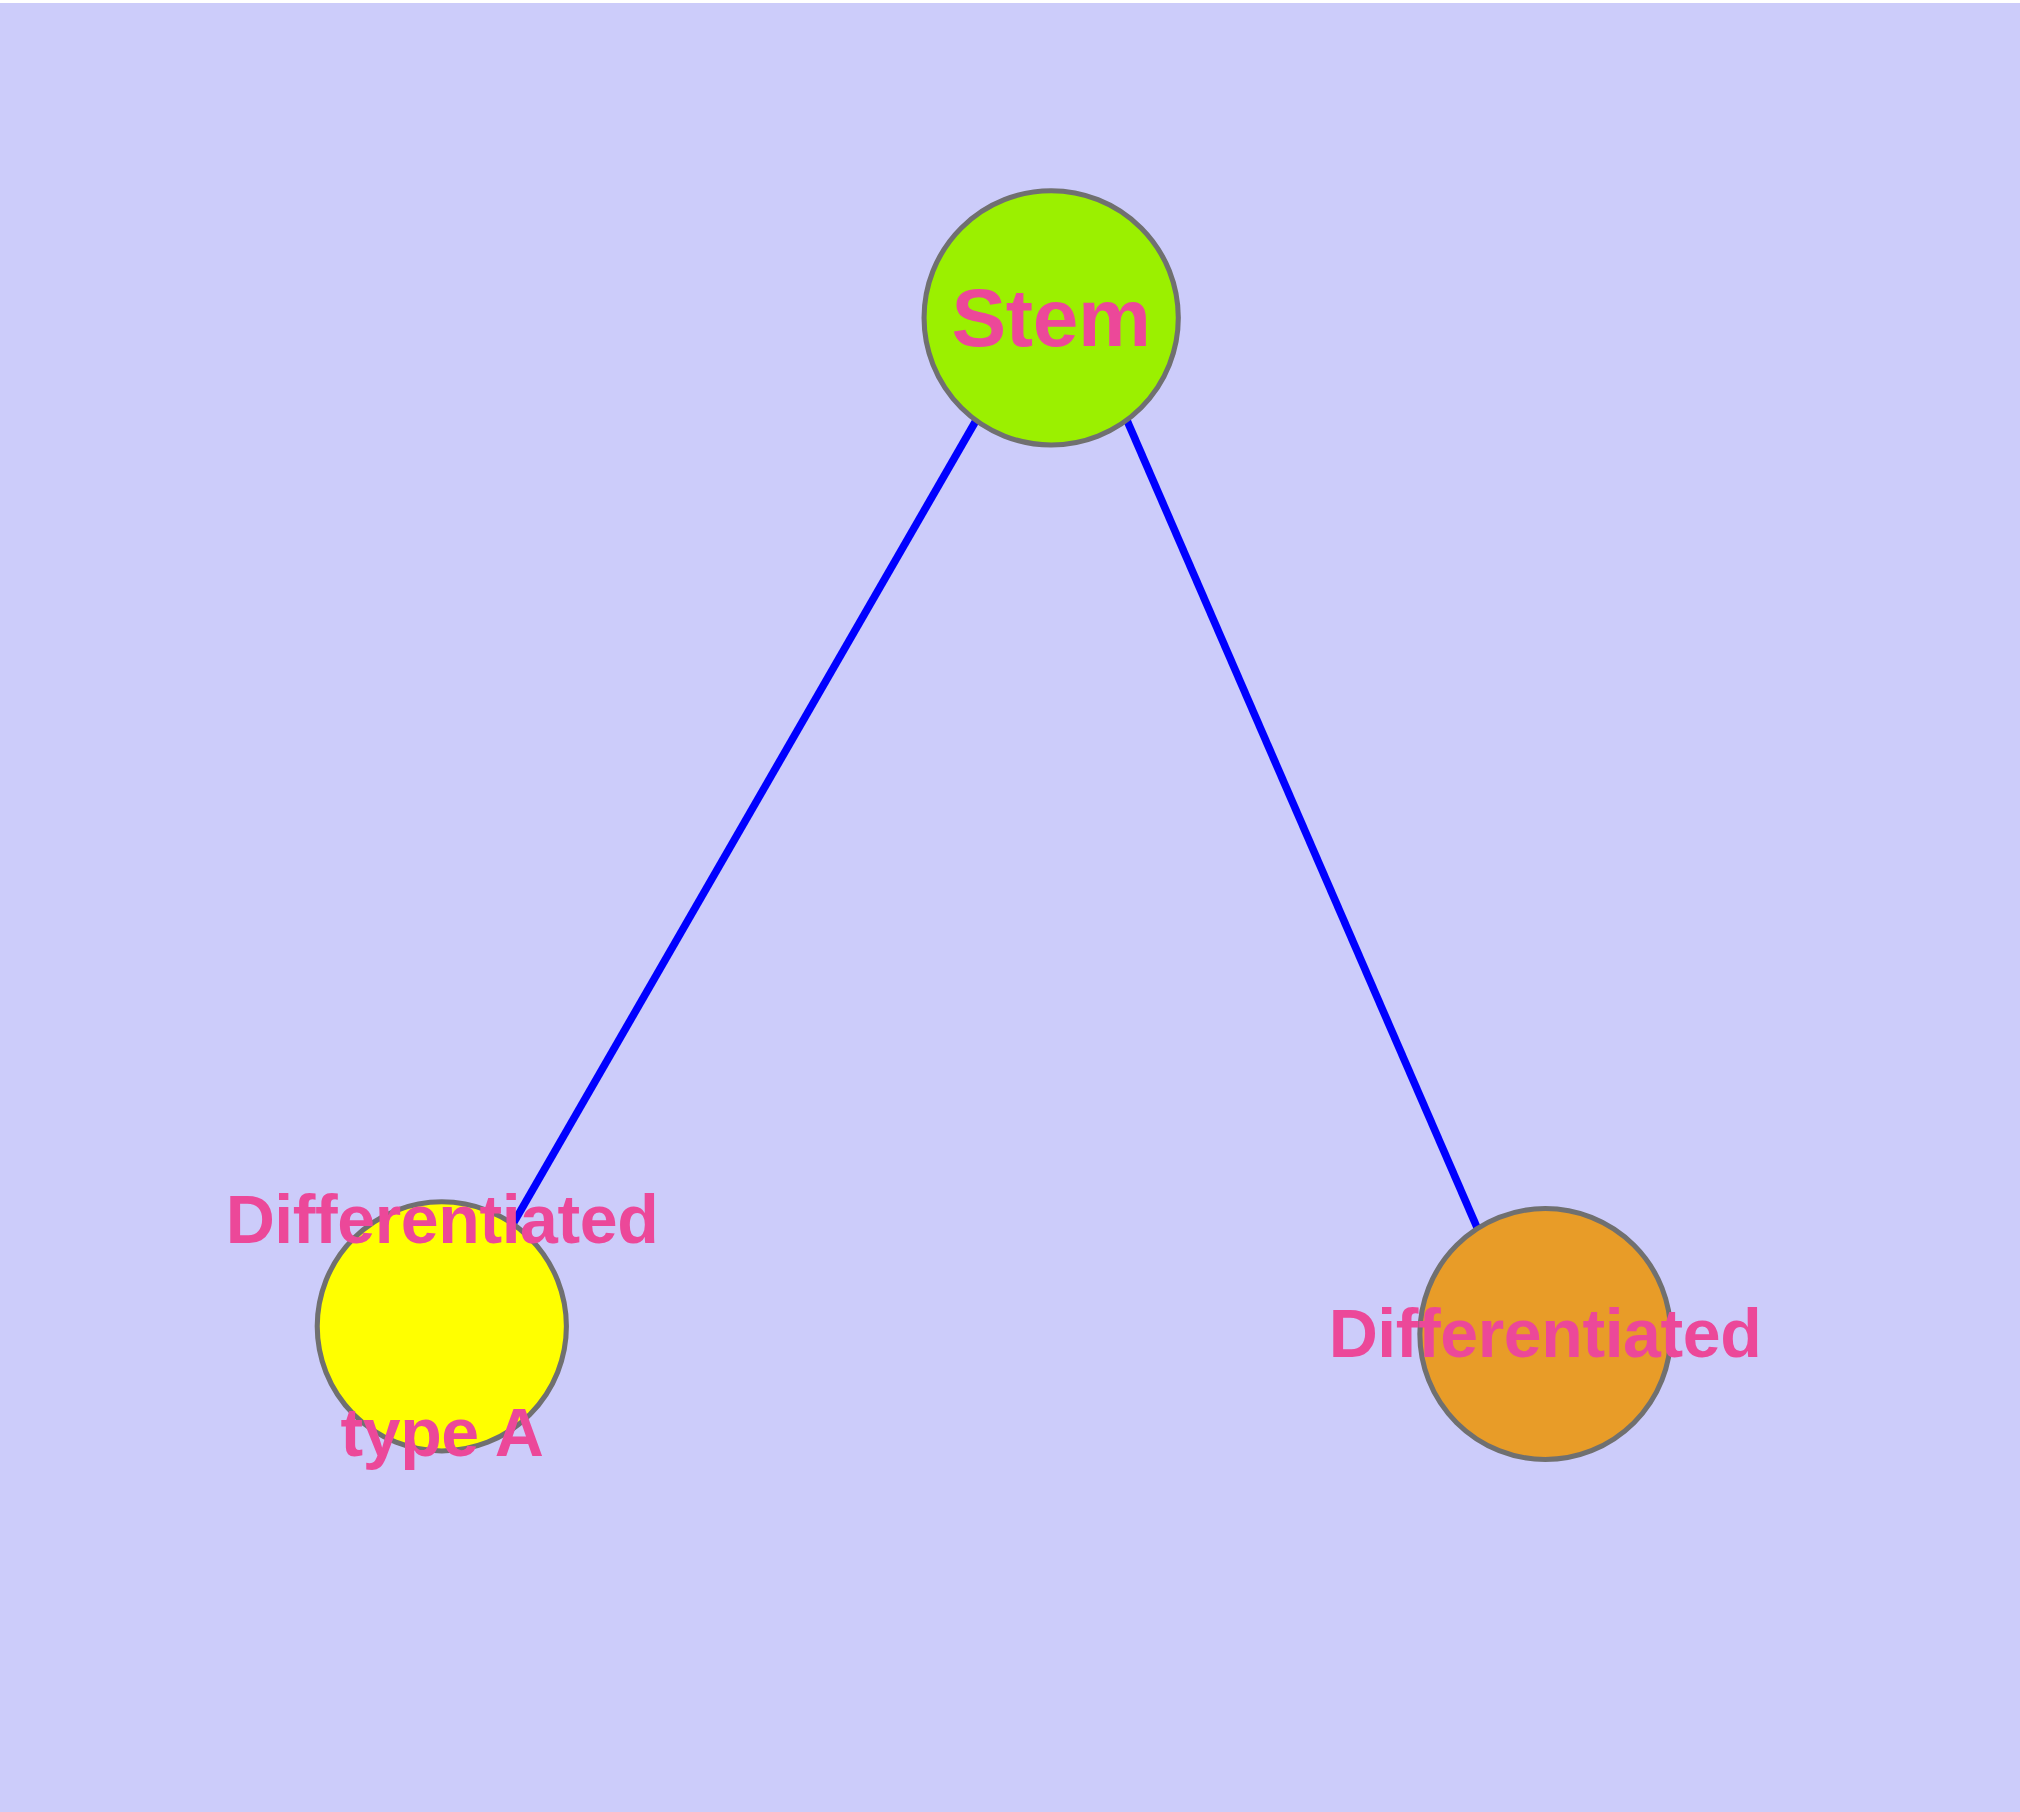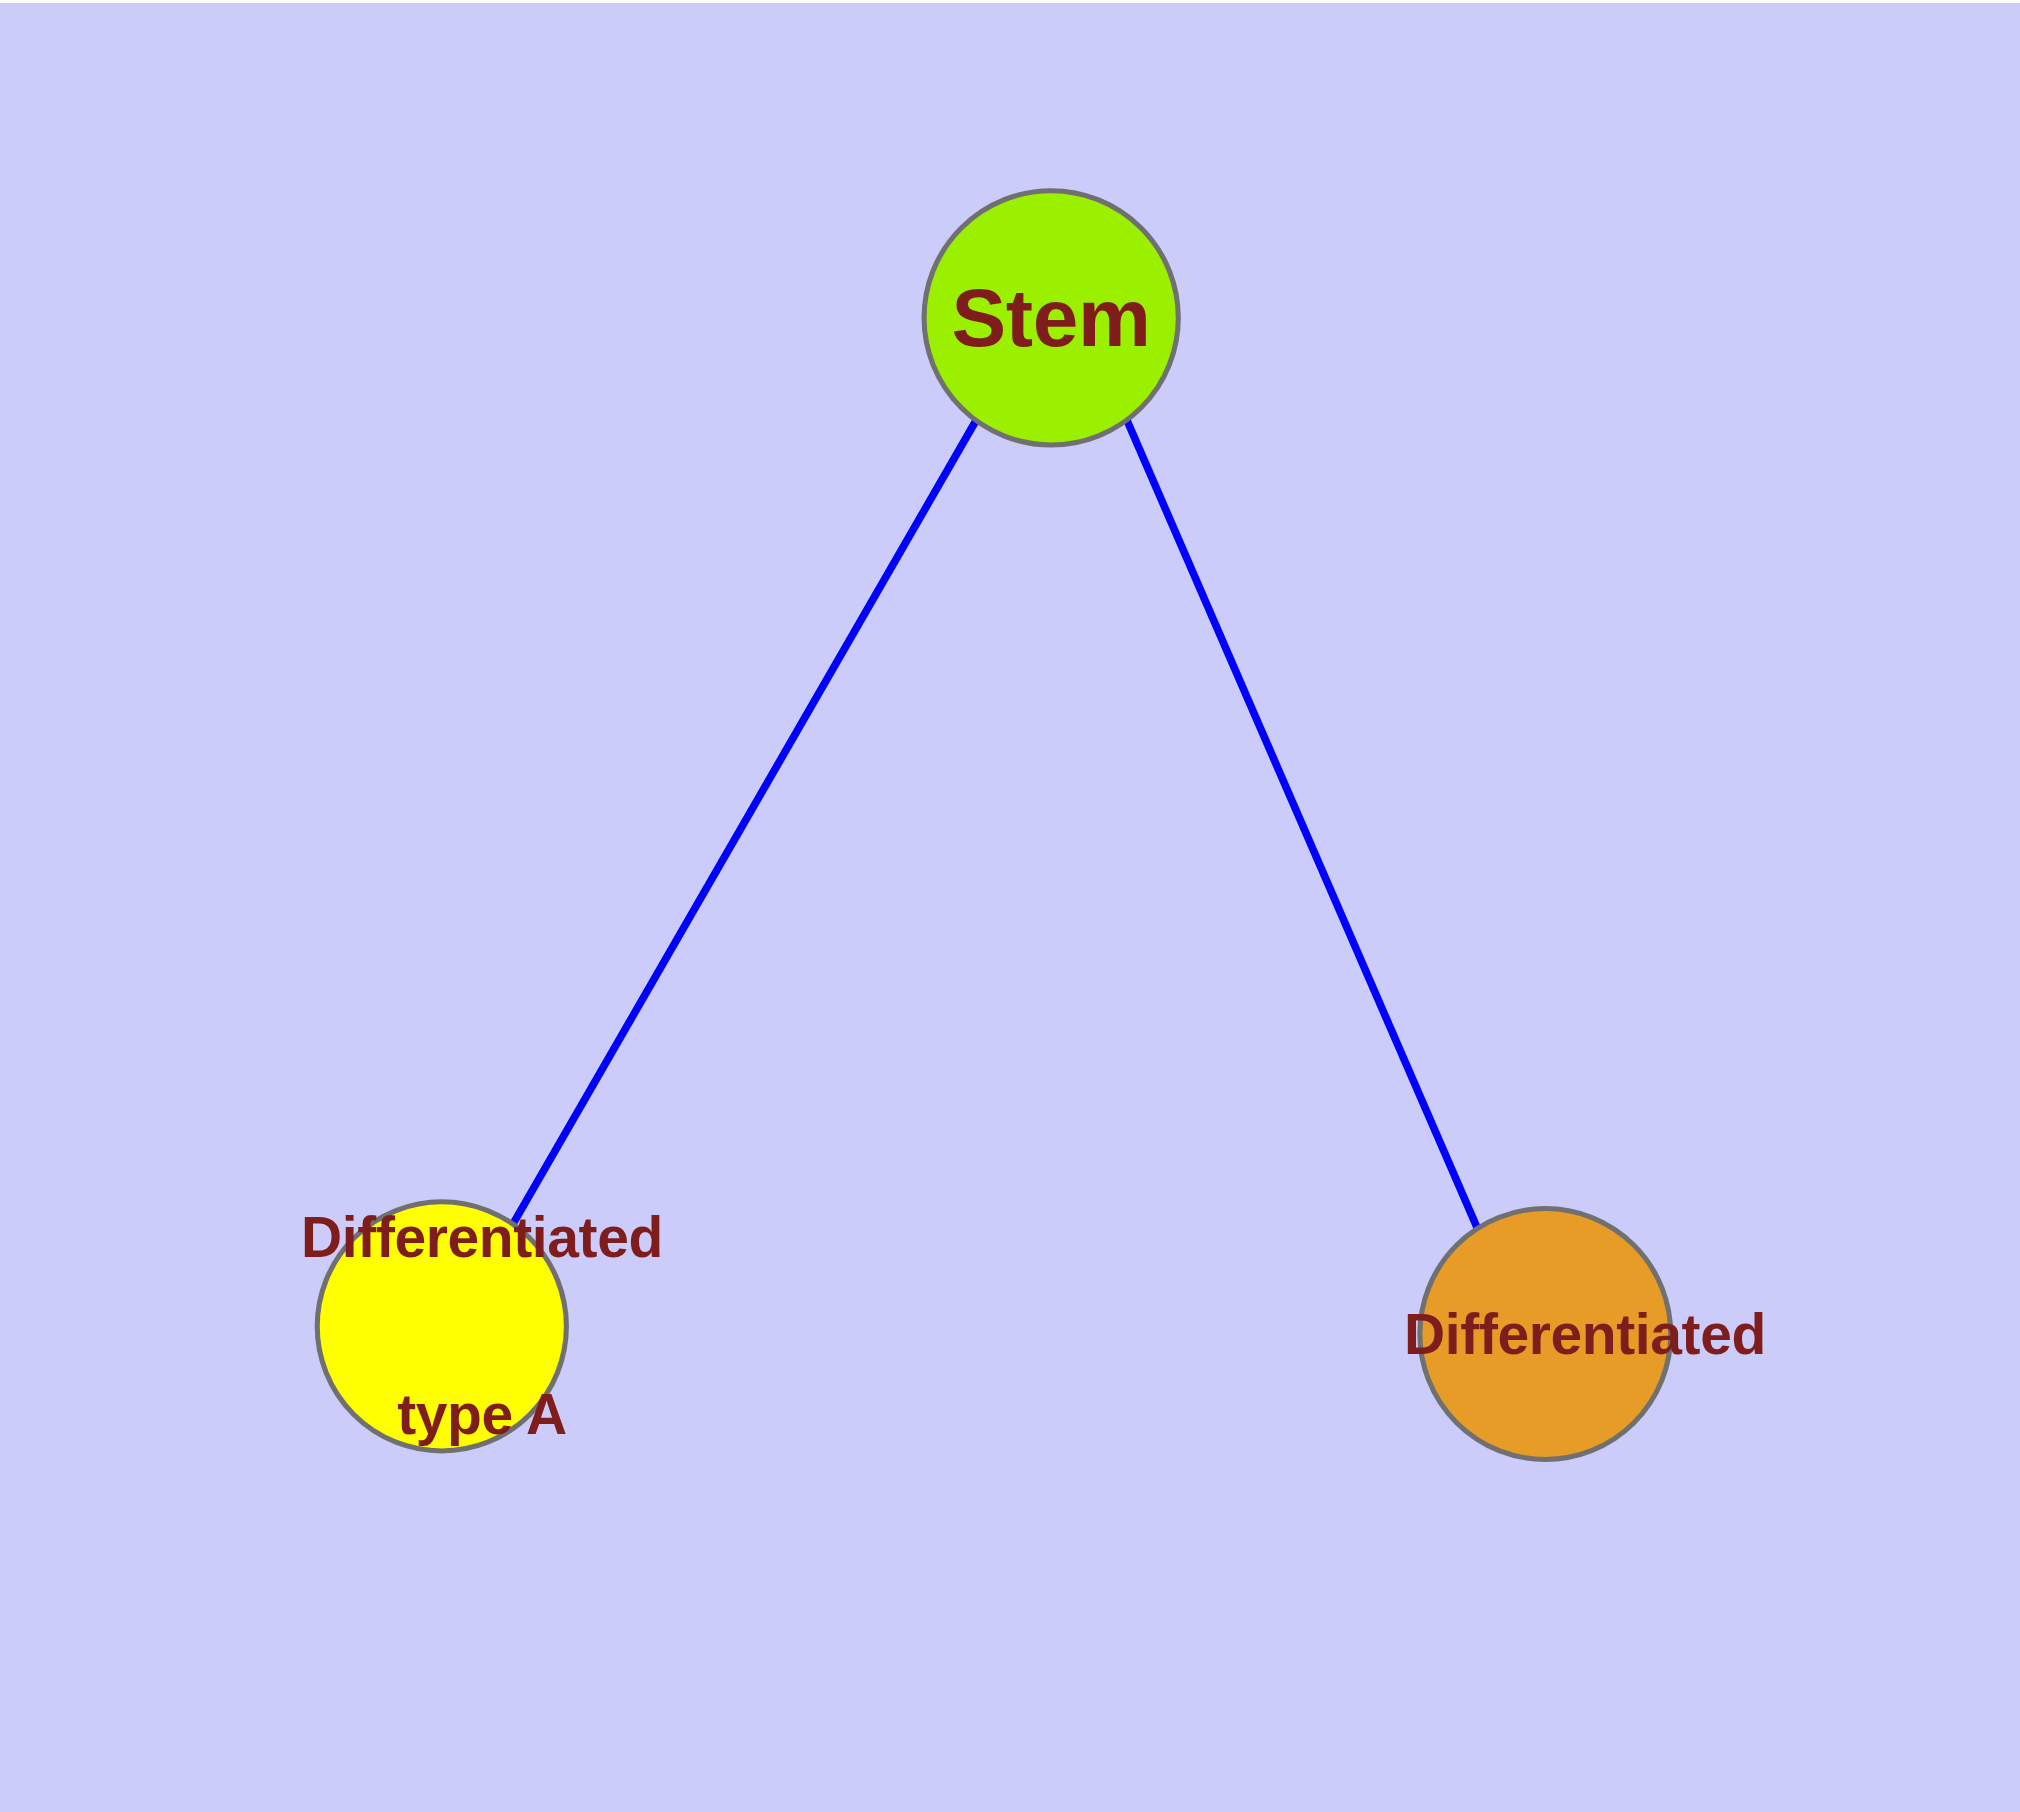--- a/index.html
+++ b/index.html
@@ -36,35 +36,34 @@
     stroke-width: 6;
   }
   .edge-line {
     stroke: #0000ff;
     stroke-width: 9;
     stroke-linecap: butt;
     fill: none;
   }
   .node-label {
     position: absolute;
-    color: #7f1d1d;
+    color: #ec4899;
     font-weight: bold;
     text-align: center;
     line-height: 1.04;
     white-space: pre;
     letter-spacing: -0.4px;
     pointer-events: none;
     transform: translate(-50%, -50%);
   }
   .node-label.stem {
     font-size: 82px;
   }
   .node-label.leaf {
-    font-size: 57px;
-    margin-left: 40px;
+    font-size: 68px;
   }
 </style>
 </head>
 <body>
 
 <div id="canvas">
 
   <div id="bg-plate"></div>
 
   <svg id="graph-svg" viewBox="0 0 2384 2138" xmlns="http://www.w3.org/2000/svg">

